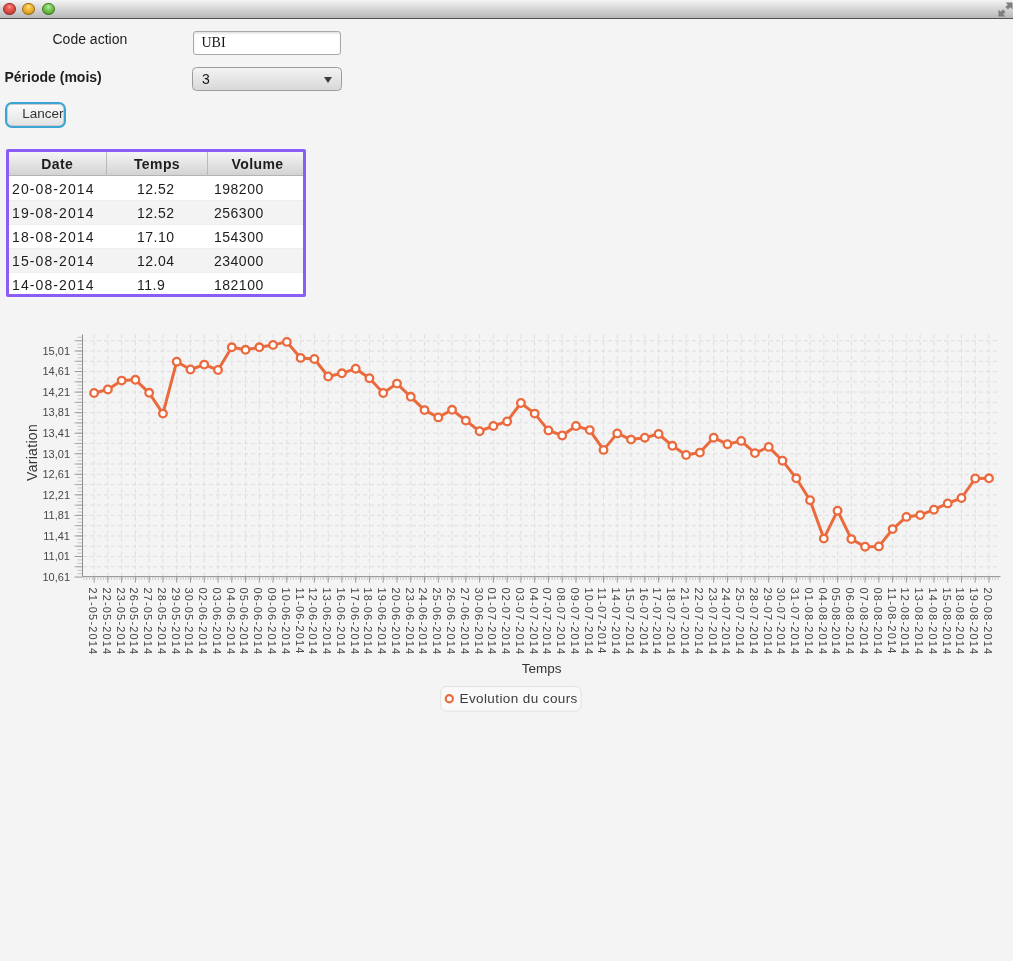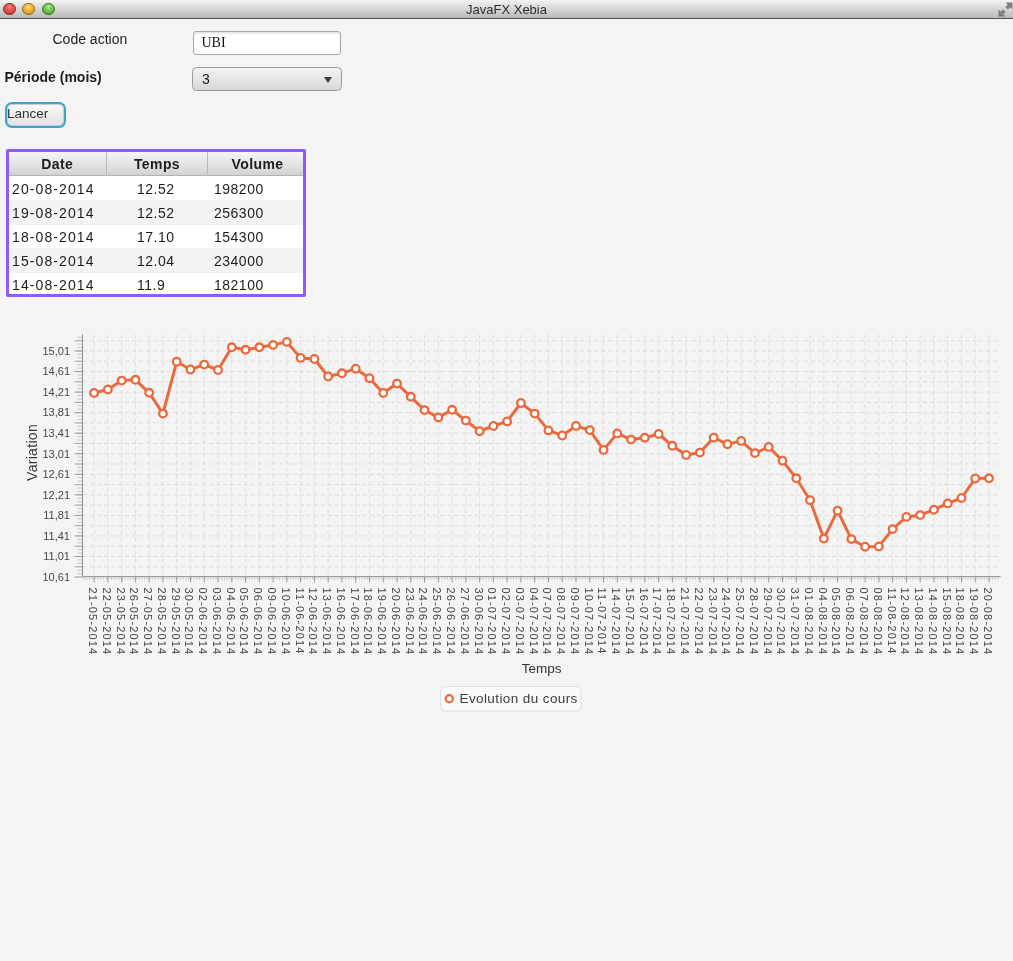--- a/index.html
+++ b/index.html
@@ -13,36 +13,35 @@
 #tl-grn { left:42.2px; background:radial-gradient(circle at 50% 30%, #c8f0b4 0%, #86d568 25%, #66b842 60%, #3d7522 100%); border:0.5px solid #417b25; }
 #title { position:absolute; top:2px; left:0; width:100%; text-align:center; font-size:13px; color:#2e2e2e; }
 .lbl { position:absolute; font-size:14px; color:#1d1d1d; line-height:15px; }
 #input1 { position:absolute; left:192.5px; top:30.5px; width:148.5px; height:24.5px; background:#fff; border:1px solid #a9a9a9; border-radius:3px; box-shadow:inset 0 1.5px 2px rgba(0,0,0,0.12); font-size:14px; color:#141414; line-height:22.5px; padding-left:8px;font-family:Liberation Serif, serif; }
 #combo { position:absolute; left:192px; top:66.5px; width:149.5px; height:24.5px;
   background:linear-gradient(#f3f3f3,#d8d8d8); border:1px solid #9c9c9c; border-radius:4.5px;
   font-size:14px; color:#141414; line-height:22.5px; padding-left:9px; }
 #combo .arrow { position:absolute; right:8.3px; top:9.5px; width:0; height:0; border-left:4.7px solid transparent; border-right:4.7px solid transparent; border-top:6px solid #3d3d3d; }
 #lancer { position:absolute; left:5px; top:102px; width:60.5px; height:26px; border-radius:7px;
   border:2.5px solid #3aa5d2; background:linear-gradient(#fbfbfb,#e2e2e2); box-shadow: inset 0 0 0 1px #cccccc;
-  text-align:left; font-size:13.5px; color:#333; line-height:20.5px; }
+  text-align:right; font-size:13.5px; color:#333; line-height:20.5px; }
 #table { position:absolute; left:5.5px; top:148.5px; width:300.5px; height:148.5px; background:#fff; border:3px solid #8b5cf6; border-radius:2px; overflow:hidden; }
 #thead { position:absolute; left:0; top:0; width:100%; height:24.5px; background:linear-gradient(#f5f5f5,#d3d3d3); border-bottom:1px solid #b3b3b3; }
 .th { position:absolute; top:0; height:24.5px; text-align:center; font-weight:bold; font-size:14px; color:#1d1d1d; line-height:24px; border-right:1px solid #b9b9b9; letter-spacing:0.4px; }
 .row { position:absolute; left:0; width:298.5px; height:24px; }
 .cell { position:absolute; top:0; height:24px; font-size:14px; color:#1d1d1d; line-height:24px; }
 .c0 { left:0; width:98.5px; padding-left:3.5px; letter-spacing:1.1px; }
 .c1 { left:98.5px; width:101px; padding-left:6px; letter-spacing:0.5px;margin-left:24px; }
 .c2 { left:199.5px; width:99px; padding-left:6px; letter-spacing:0.5px; }
 .colsep { position:absolute; top:25.5px; width:1px; height:121px; background:#e9e9e9; }
 #resize { position:absolute; right:0.5px; top:1.5px; }
 </style></head>
 <body>
 <div id="win">
 <div id="titlebar">
-  <div id="title">JavaFX Xebia</div>
   <div class="tl" id="tl-red"></div>
       <div class="tl" id="tl-yel"></div>
       <div class="tl" id="tl-grn"></div>
   <svg id="resize" width="15" height="15" viewBox="0 0 15 15">
     <g fill="#808080" stroke="#6a6a6a" stroke-width="0.4">
       <path d="M8.2,0.8 L14.2,0.8 L14.2,6.8 L12.3,4.9 L9.9,7.3 L7.7,5.1 L10.1,2.7 Z"></path>
       <path d="M6.8,14.2 L0.8,14.2 L0.8,8.2 L2.7,10.1 L5.1,7.7 L7.3,9.9 L4.9,12.3 Z"></path>
     </g>
   </svg>
 </div>

